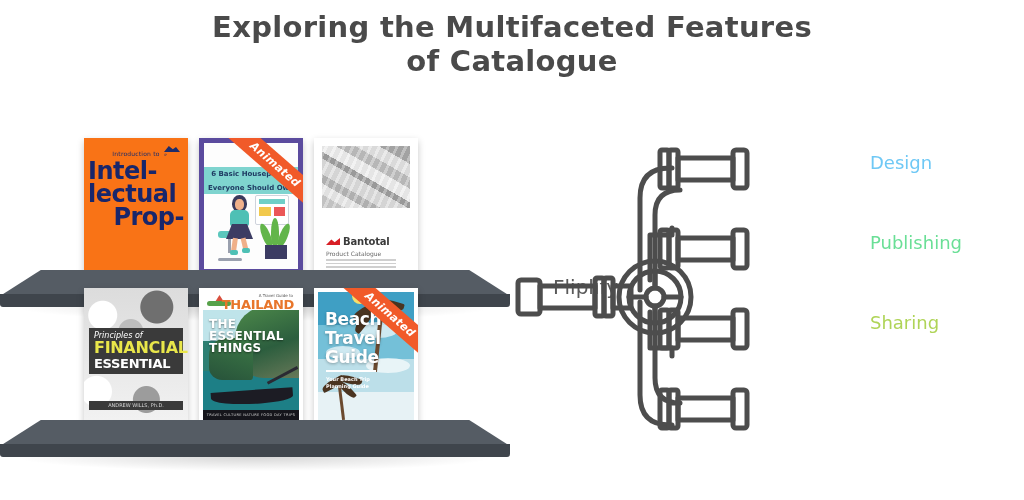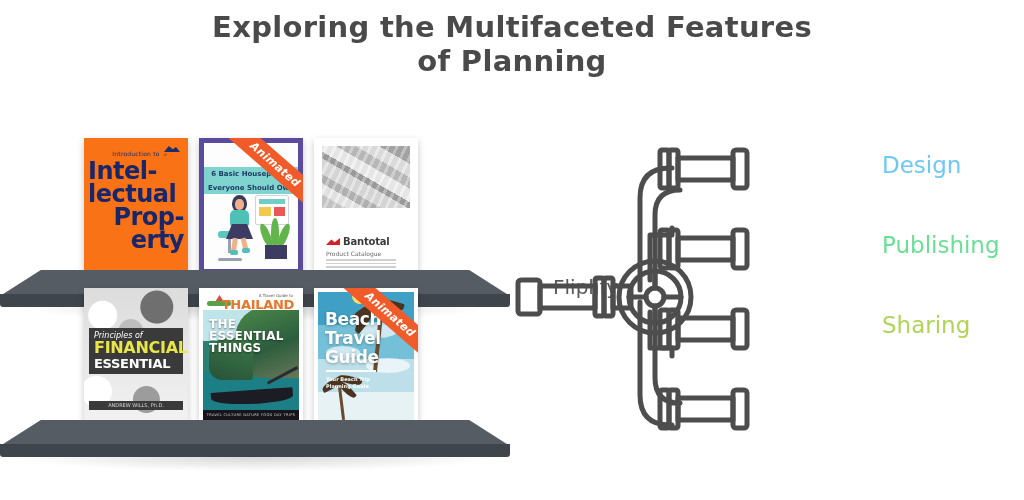--- a/index.html
+++ b/index.html
@@ -233,51 +233,50 @@
   .pipe-svg { position:absolute; left:0; top:0; }
 
   .fliplify-label {
     position:absolute; left:18px; top:155px; width:100px;
     text-align:right;
     font-size:20px; color:#5a5a5a;
     font-family:"DejaVu Sans", sans-serif;
   }
 
   .branch-label {
-    position:absolute; left:382px;
-    font-size:23px;
+    position:absolute; left:370px;
+    font-size:18px;
     font-family:"DejaVu Sans", sans-serif;
     white-space:nowrap;
   }
   .bl0 { top:32px; }
   .bl1 { top:112px; }
   .bl2 { top:192px; }
   .bl3 { top:272px; }
 </style>
 </head>
 <body>
 
 <div class="title">
   <div>Exploring the Multifaceted Features</div>
-  <div>of Planning</div>
+  <div>of Catalogue</div>
 </div>
 
 <div class="shelf-area">
 
   <div class="book b1 row1 col1">
     <div class="logo">
       <div class="m"></div>
       <div class="t">IP</div>
     </div>
     <div class="kicker">Introduction to</div>
     <div class="ttl">
       <span class="l1">Intel-</span>
       <span class="l2">lectual</span>
       <span class="l3">Prop-</span>
-      <span class="l4">erty</span>
     </div>
   </div>
 
   <div class="book b2 row1 col2">
     <div class="inner">
       <div class="band">
         <span>6 Basic Houseplants</span>
         <span>Everyone Should Own</span>
       </div>
       <div class="chair">

